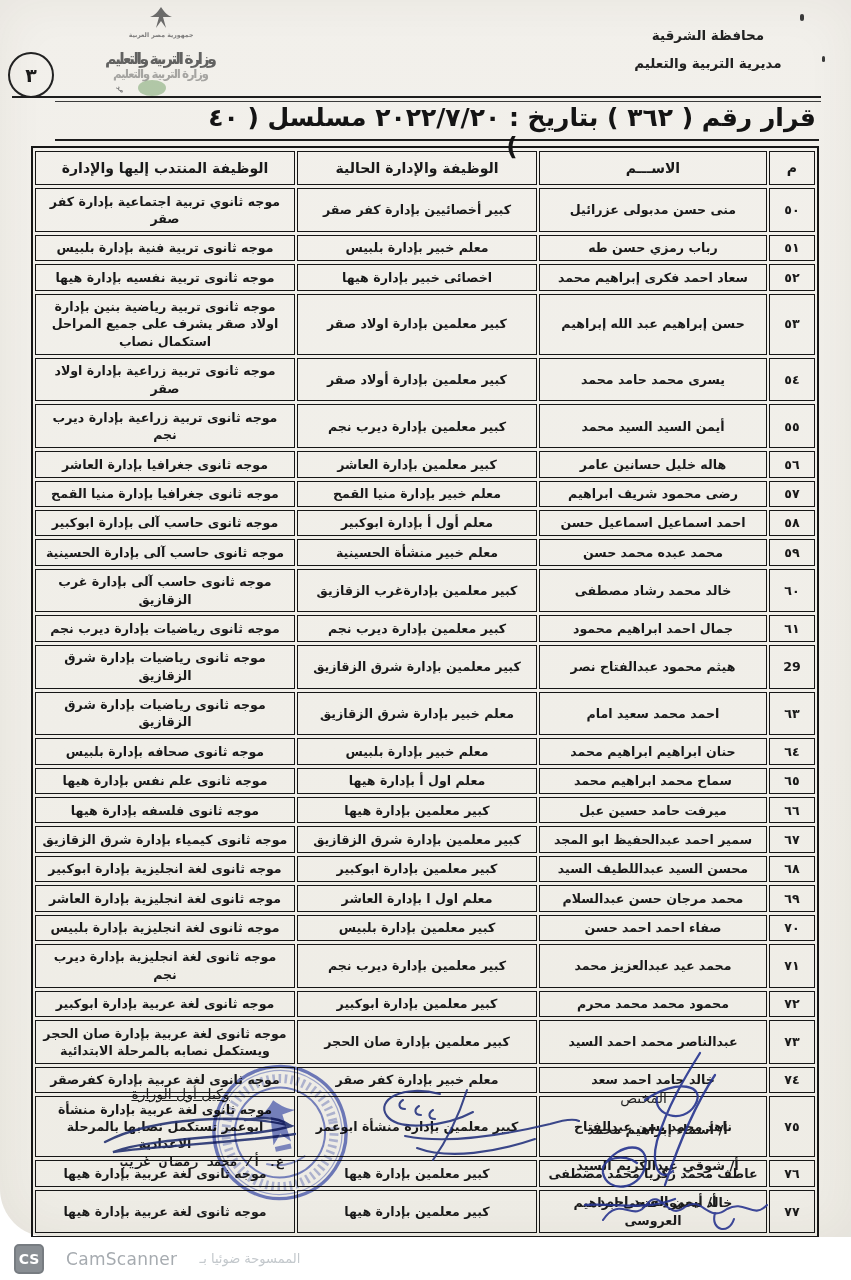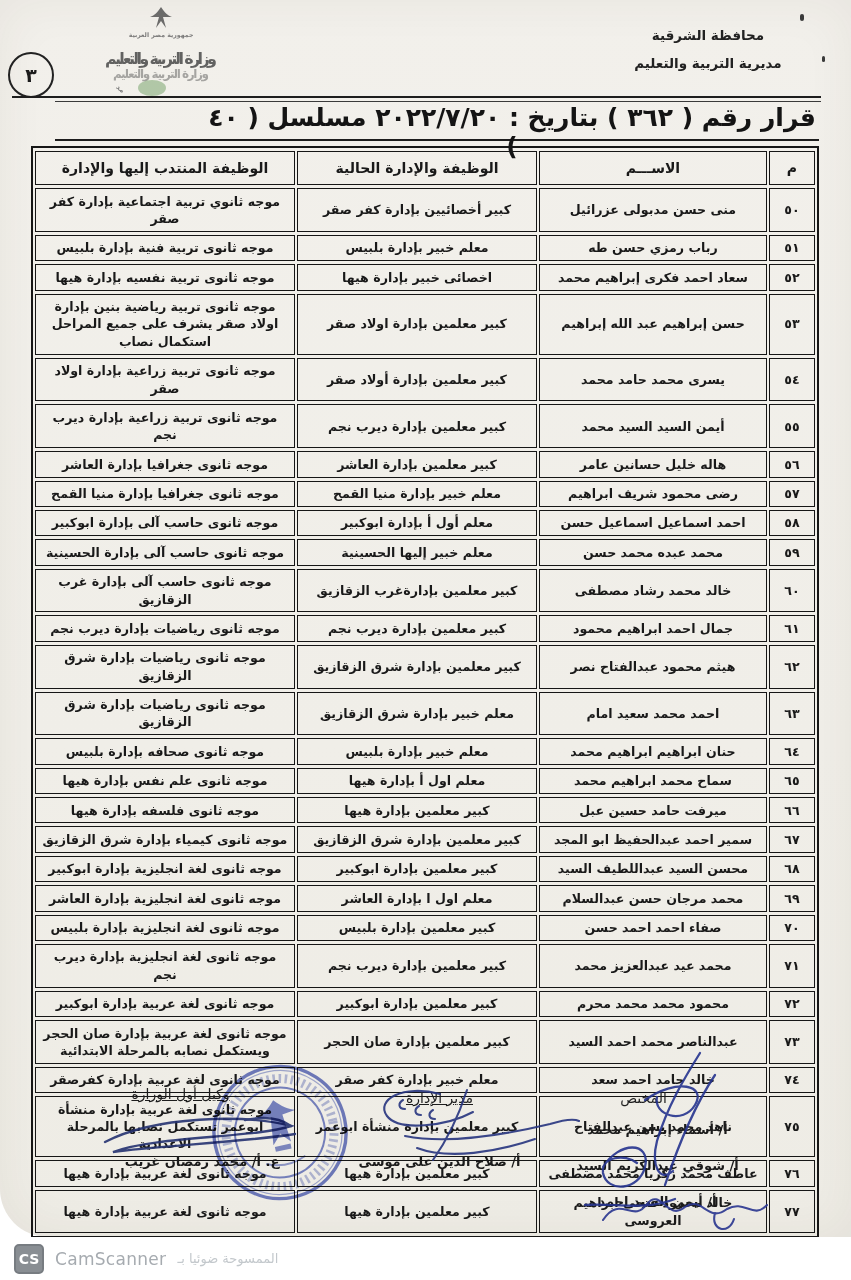--- a/index.html
+++ b/index.html
@@ -62,31 +62,31 @@
   
   .sig-title { font-size:14px; font-weight:normal; color:#1d1d1d; }
   .u { text-decoration:underline; }
   .blk-specialist { position:absolute; top:1090px; right:86px; width:215px; text-align:center; }
   .blk-specialist .sig-title { margin-right:28px; margin-bottom:6px; }
   .blk-specialist .nm { font-size:13px; font-weight:bold; line-height:2.75; white-space:nowrap; }
   .blk-director { position:absolute; top:1090px; left:332px; width:215px; text-align:center; }
   .blk-director .nm { margin-top:48px; font-size:13px; font-weight:bold; white-space:nowrap; }
   .blk-under { position:absolute; top:1086px; left:88px; width:240px; text-align:center; }
   .blk-under .sig-title { padding-right:55px; }
-  .blk-under .nm { margin-top:52px; font-size:13px; font-weight:bold; white-space:nowrap; padding-right:12px; }
+  .blk-under .nm { margin-top:52px; font-size:13px; font-weight:bold; white-space:nowrap; padding-right:12px;font-family:Liberation Mono, monospace; }
   .sig-svg { position:absolute; pointer-events:none; }
   .stamp {
     position:absolute; top:1050px; left:205px; width:150px; height:165px;
     mix-blend-mode:multiply; opacity:.9;
   }
 
   
   .bottombar {
     position:absolute; bottom:0; left:0; width:851px; height:43px;
-    background:#ffffff; display:flex; align-items:center; gap:11px;
+    background:#ffffff; display:flex; align-items:center; gap:22px;
     padding-left:14px; direction:ltr;
   }
   .cs-box {
     width:30px; height:30px; border-radius:5px; background:#898e93;
     color:#fff; font-weight:bold; font-size:14px;
     display:flex; align-items:center; justify-content:center;
     border:2px solid #777c81;
   }
   .cs-text { font-size:17px; color:#a6abb0; letter-spacing:.3px; }
   .cs-ar { font-size:13px; color:#c3c8cc; }
@@ -201,40 +201,40 @@
     <tr>
       <td class="c-no">٥٨</td>
       <td class="c-name">احمد اسماعيل اسماعيل حسن</td>
       <td class="c-cur">معلم أول أ بإدارة ابوكبير</td>
       <td class="c-del">موجه ثانوى حاسب آلى بإدارة ابوكبير</td>
     </tr>
 
     <tr>
       <td class="c-no">٥٩</td>
       <td class="c-name">محمد عبده محمد حسن</td>
-      <td class="c-cur">معلم خبير إليها الحسينية</td>
+      <td class="c-cur">معلم خبير منشأة الحسينية</td>
       <td class="c-del">موجه ثانوى حاسب آلى بإدارة الحسينية</td>
     </tr>
 
     <tr>
       <td class="c-no">٦٠</td>
       <td class="c-name">خالد محمد رشاد مصطفى</td>
       <td class="c-cur">كبير معلمين بإدارةغرب الزقازيق</td>
       <td class="c-del">موجه ثانوى حاسب آلى بإدارة غرب الزقازيق</td>
     </tr>
 
     <tr>
       <td class="c-no">٦١</td>
       <td class="c-name">جمال احمد ابراهيم محمود</td>
       <td class="c-cur">كبير معلمين بإدارة ديرب نجم</td>
       <td class="c-del">موجه ثانوى رياضيات بإدارة ديرب نجم</td>
     </tr>
 
     <tr>
-      <td class="c-no">٦٢</td>
+      <td class="c-no">29</td>
       <td class="c-name">هيثم محمود عبدالفتاح نصر</td>
       <td class="c-cur">كبير معلمين بإدارة شرق الزقازيق</td>
       <td class="c-del">موجه ثانوى رياضيات بإدارة شرق الزقازيق</td>
     </tr>
 
     <tr>
       <td class="c-no">٦٣</td>
       <td class="c-name">احمد محمد سعيد امام</td>
       <td class="c-cur">معلم خبير بإدارة شرق الزقازيق</td>
       <td class="c-del">موجه ثانوى رياضيات بإدارة شرق الزقازيق</td>
@@ -341,24 +341,20 @@
     </table>
   </div>
 
   <div class="blk-specialist">
     <div class="sig-title">المختص</div>
     <div class="nm">أ/ أسماء إبراهيم محمد</div>
     <div class="nm">أ/ شوقي عبدالكريم السيد</div>
     <div class="nm">أ/ أيمن السيد احمد</div>
   </div>
 
-  <div class="blk-director">
-    <div class="sig-title u">مدير الإدارة</div>
-    <div class="nm">أ/ صلاح الدين على موسى</div>
-  </div>
 
   <div class="blk-under">
     <div class="sig-title u">وكيل أول الوزارة</div>
     <div class="nm">ع. أ/ محمد رمضان غريب</div>
   </div>
 
   <svg class="sig-svg" style="top:1045px;left:545px;width:200px;height:190px;" viewBox="0 0 200 190">
     <g fill="none" stroke="#26348f" stroke-width="2.3" stroke-linecap="round" opacity=".9">
       <path d="M155,8 C140,32 122,62 112,96 C106,120 114,138 128,126"></path>
       <path d="M100,55 C132,33 162,40 150,60 C138,80 108,70 112,52"></path>

